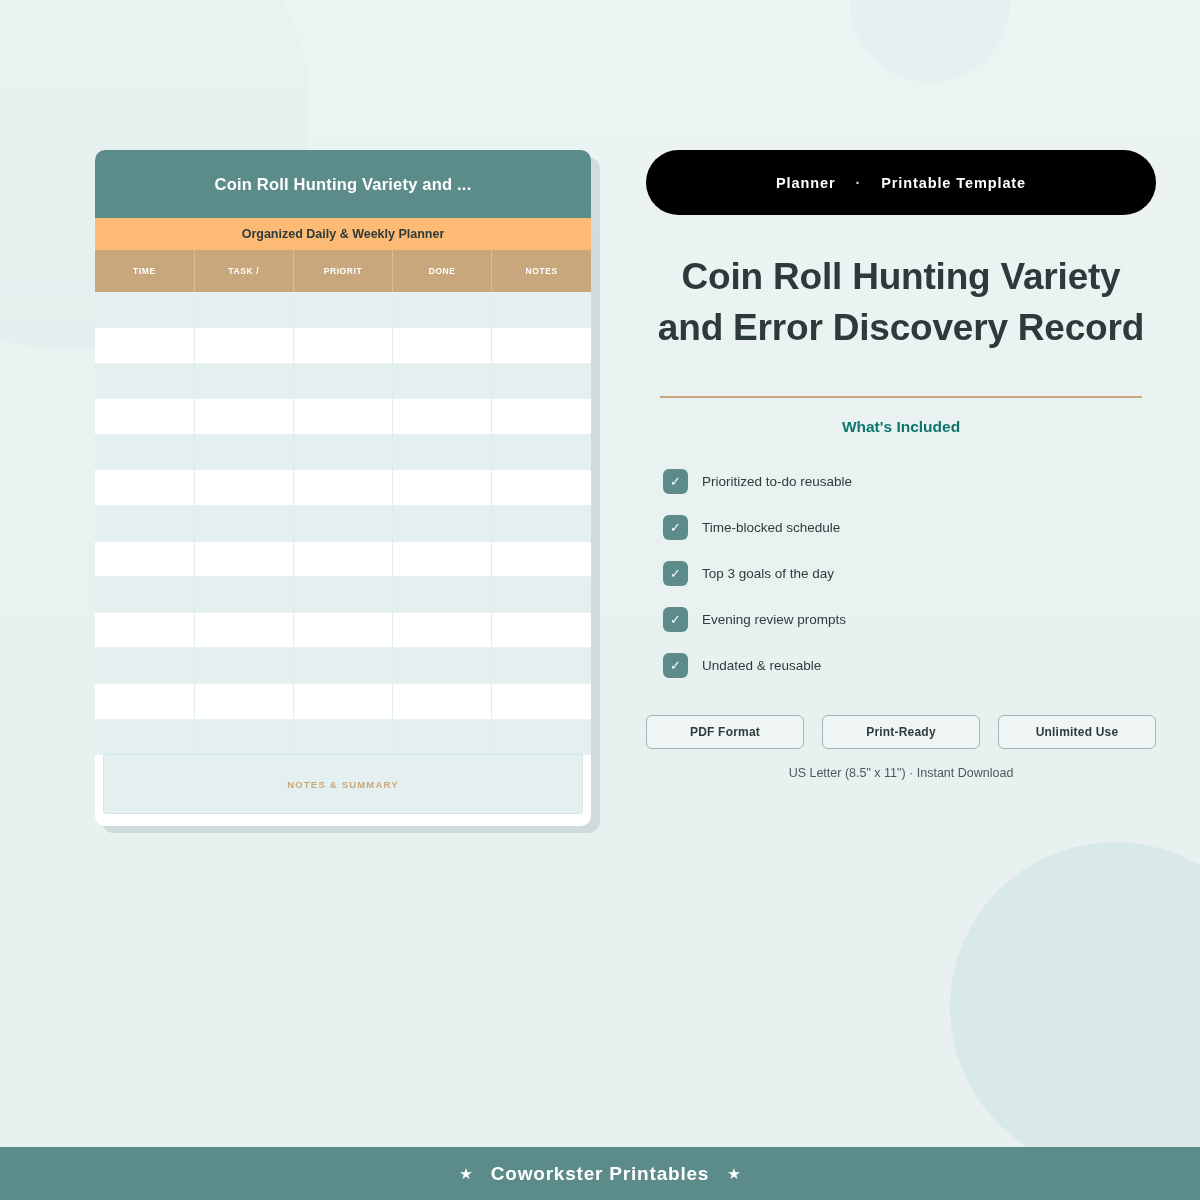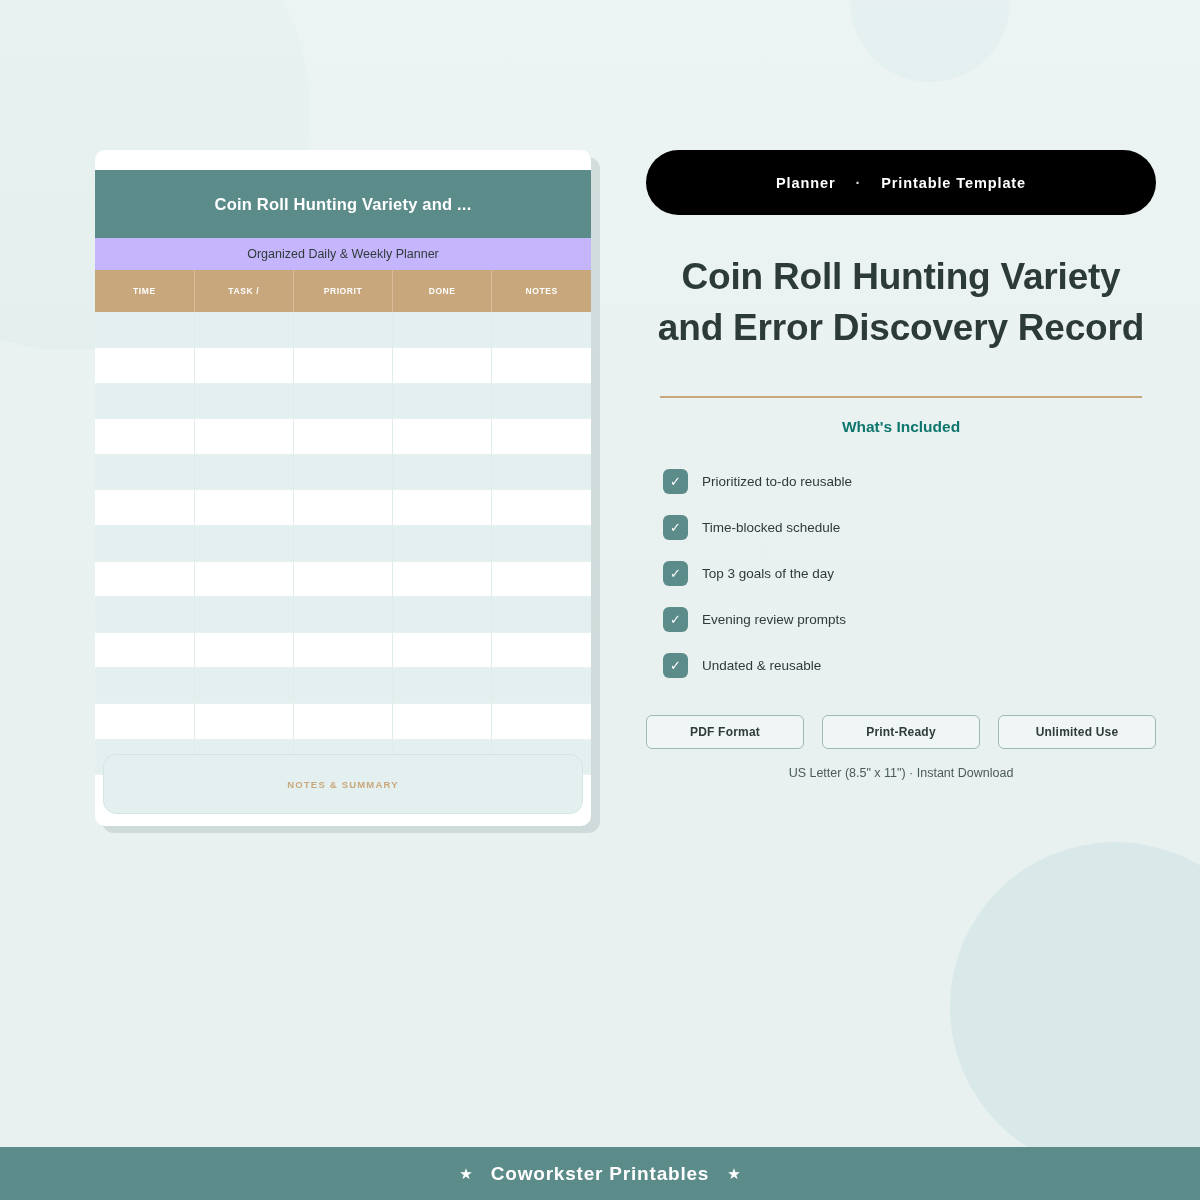--- a/index.html
+++ b/index.html
@@ -66,41 +66,41 @@
     border-radius: 10px;
     overflow: hidden;
   }
   .sheet-header {
     height: 68px;
     background: #5c8c8a;
     display: flex;
     align-items: center;
     justify-content: center;
     padding: 0 16px;
-    margin-top: 20px;
   }
   .sheet-header-title {
     color: #ffffff;
     font-size: 16.5px;
     font-weight: bold;
     letter-spacing: 0.2px;
     white-space: nowrap;
     overflow: hidden;
     text-overflow: ellipsis;
     max-width: 100%;
     text-align: center;
   }
   .sheet-subtitle {
     height: 32px;
-    background: #c4b5fd;
+    background: #fdba74;
     display: flex;
     align-items: center;
     justify-content: center;
     font-size: 12.5px;
     color: #2f3b3b;
+    font-weight: bold;
   }
 
   table.sheet-table {
     width: 100%;
     border-collapse: collapse;
     table-layout: fixed;
   }
   table.sheet-table th {
     background: #c9a77c;
     color: #ffffff;
@@ -120,21 +120,21 @@
   table.sheet-table td:last-child { border-right: none; }
   table.sheet-table tr.r-odd td { background: #e4f0ef; }
   table.sheet-table tr.r-even td { background: #ffffff; }
 
   .notes-box {
     position: absolute;
     left: 8px; right: 8px; bottom: 12px;
     height: 60px;
     background: #e4f0ef;
     border: 1px solid #d3e6e4;
-    border-radius: 13px;
+    border-radius: 3px;
     display: flex;
     align-items: center;
     justify-content: center;
   }
   .notes-box-label {
     font-size: 9.5px;
     font-weight: bold;
     letter-spacing: 1.2px;
     color: #c9a77c;
   }

